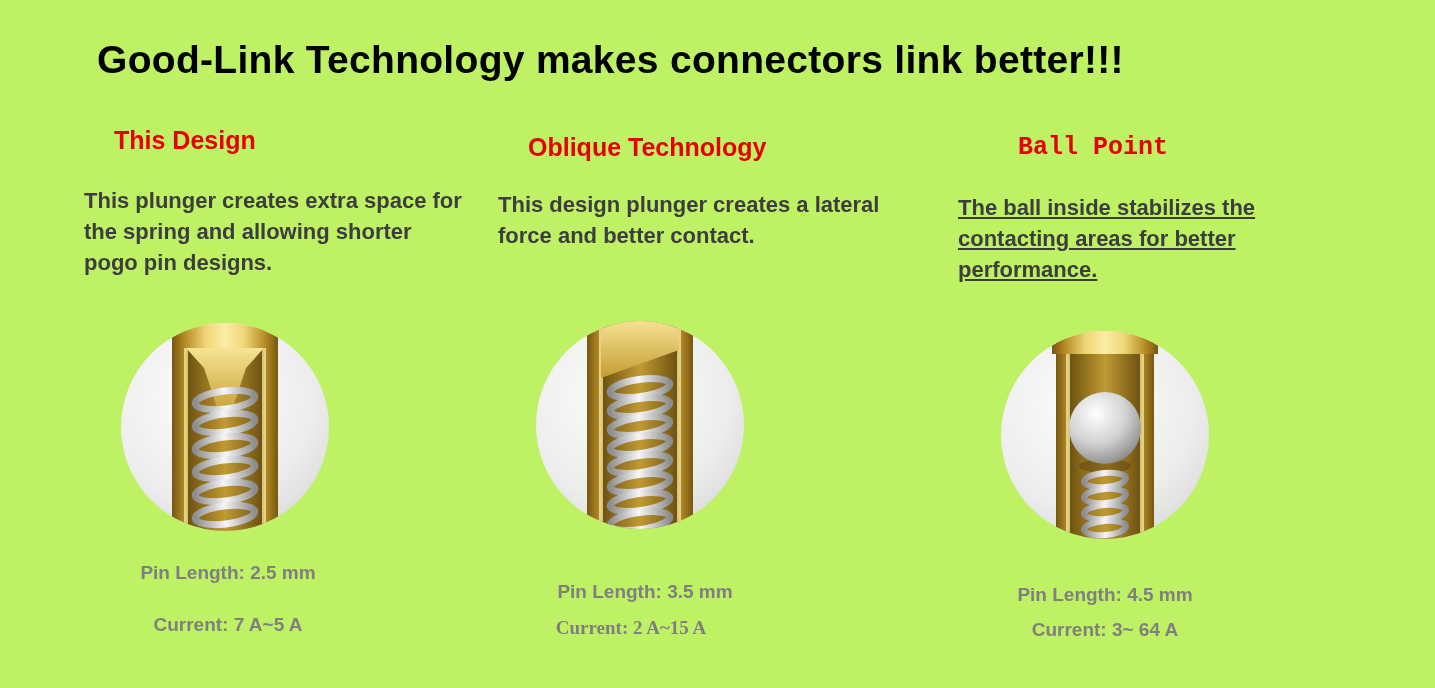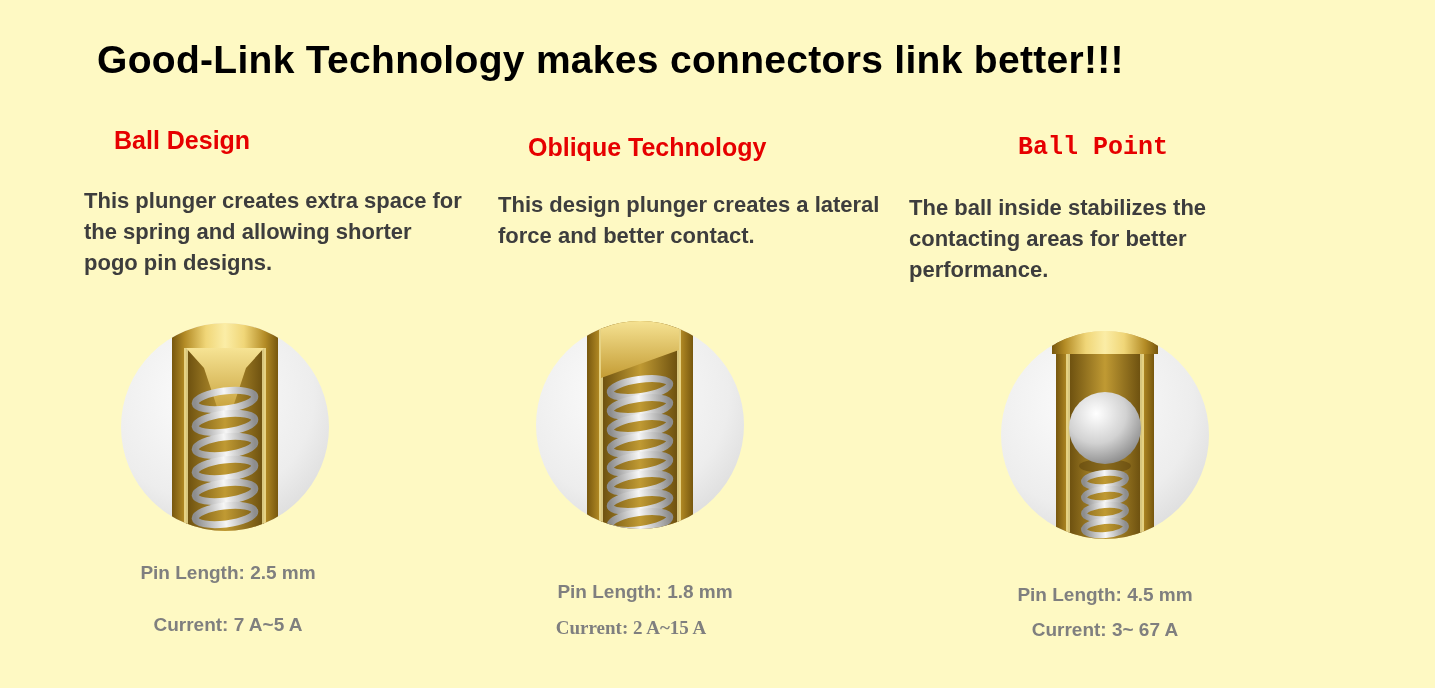--- a/index.html
+++ b/index.html
@@ -2,21 +2,21 @@
 <html><head>
 <meta charset="utf-8">
 <style>
   * { margin: 0; padding: 0; box-sizing: border-box; }
   html, body { background: #ffffff; }
   body { font-family: "Liberation Sans", sans-serif; }
   .page {
     position: relative;
     width: 1435px;
     height: 688px;
-    background: #fef9c3;
+    background: #bef264;
     overflow: hidden;
   }
   .title {
     position: absolute;
     left: 97px;
     top: 38px;
     font-size: 39px;
     font-weight: bold;
     color: #000000;
     letter-spacing: 0.3px;
@@ -52,21 +52,21 @@
   }
 </style>
 </head>
 <body>
 
 <div class="page">
 
   <h1 class="title">Good-Link Technology makes connectors link better!!!</h1>
 
   <section>
-    <h2 class="feature-heading" style="left:114px; top:126px;">Ball Design</h2>
+    <h2 class="feature-heading" style="left:114px; top:126px;">This Design</h2>
     <p class="feature-desc" style="left:84px; top:185px; width:385px;">This plunger creates extra space for the spring and allowing shorter pogo pin designs.</p>
 
     <div class="feature-image" style="left:120px; top:322px;">
       <svg width="210" height="210" viewBox="0 0 210 210">
         <defs>
           <radialGradient id="g1bg" cx="42%" cy="35%" r="78%">
             <stop offset="0%" stop-color="#fdfdfd"></stop>
             <stop offset="65%" stop-color="#ededed"></stop>
             <stop offset="100%" stop-color="#d6d6d6"></stop>
           </radialGradient>
@@ -173,27 +173,27 @@
             <ellipse cx="105" cy="125" rx="30" ry="8.5" transform="rotate(-8 105 125)"></ellipse>
             <ellipse cx="105" cy="144" rx="30" ry="8.5" transform="rotate(-8 105 144)"></ellipse>
             <ellipse cx="105" cy="163" rx="30" ry="8.5" transform="rotate(-8 105 163)"></ellipse>
             <ellipse cx="105" cy="182" rx="30" ry="8.5" transform="rotate(-8 105 182)"></ellipse>
             <ellipse cx="105" cy="201" rx="30" ry="8.5" transform="rotate(-8 105 201)"></ellipse>
           </g>
         </g>
       </svg>
     </div>
 
-    <div class="spec" style="left:505px; top:581px;">Pin Length: 1.8 mm</div>
+    <div class="spec" style="left:505px; top:581px;">Pin Length: 3.5 mm</div>
     <div class="spec" style="left:491px; top:617px;font-family:Liberation Serif, serif;">Current: 2 A~15 A</div>
   </section>
 
   <section>
     <h2 class="feature-heading" style="left:1018px; top:133px;font-family:Liberation Mono, monospace;">Ball Point</h2>
-    <p class="feature-desc" style="left:909px; top:192px; width:390px;">The ball inside stabilizes the contacting areas for better performance.</p>
+    <p class="feature-desc" style="left:958px; top:192px; width:390px;text-decoration:underline;">The ball inside stabilizes the contacting areas for better performance.</p>
 
     <div class="feature-image" style="left:1000px; top:330px;">
       <svg width="210" height="210" viewBox="0 0 210 210">
         <defs>
           <radialGradient id="g3bg" cx="42%" cy="35%" r="78%">
             <stop offset="0%" stop-color="#fdfdfd"></stop>
             <stop offset="65%" stop-color="#ededed"></stop>
             <stop offset="100%" stop-color="#d6d6d6"></stop>
           </radialGradient>
           <linearGradient id="g3gold" x1="0" y1="0" x2="1" y2="0">
@@ -237,16 +237,16 @@
             <ellipse cx="105" cy="150" rx="21" ry="7" transform="rotate(-5 105 150)"></ellipse>
             <ellipse cx="105" cy="166" rx="21" ry="7" transform="rotate(-5 105 166)"></ellipse>
             <ellipse cx="105" cy="182" rx="21" ry="7" transform="rotate(-5 105 182)"></ellipse>
             <ellipse cx="105" cy="198" rx="21" ry="7" transform="rotate(-5 105 198)"></ellipse>
           </g>
         </g>
       </svg>
     </div>
 
     <div class="spec" style="left:965px; top:584px;">Pin Length: 4.5 mm</div>
-    <div class="spec" style="left:965px; top:619px;">Current: 3~ 67 A</div>
+    <div class="spec" style="left:965px; top:619px;">Current: 3~ 64 A</div>
   </section>
 
 </div>
 
 </body></html>

